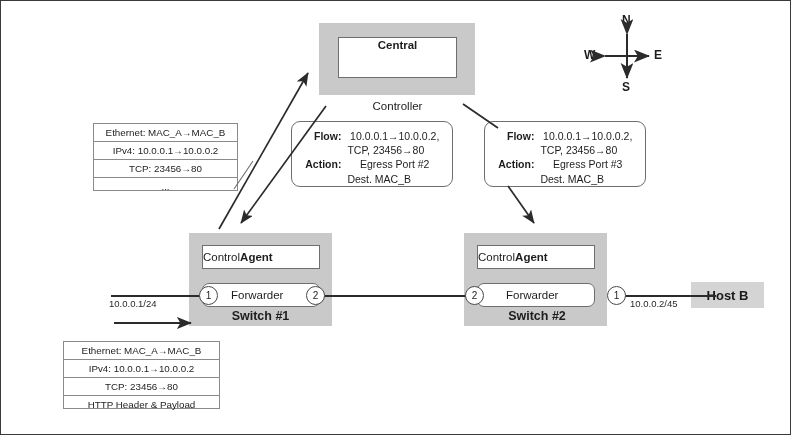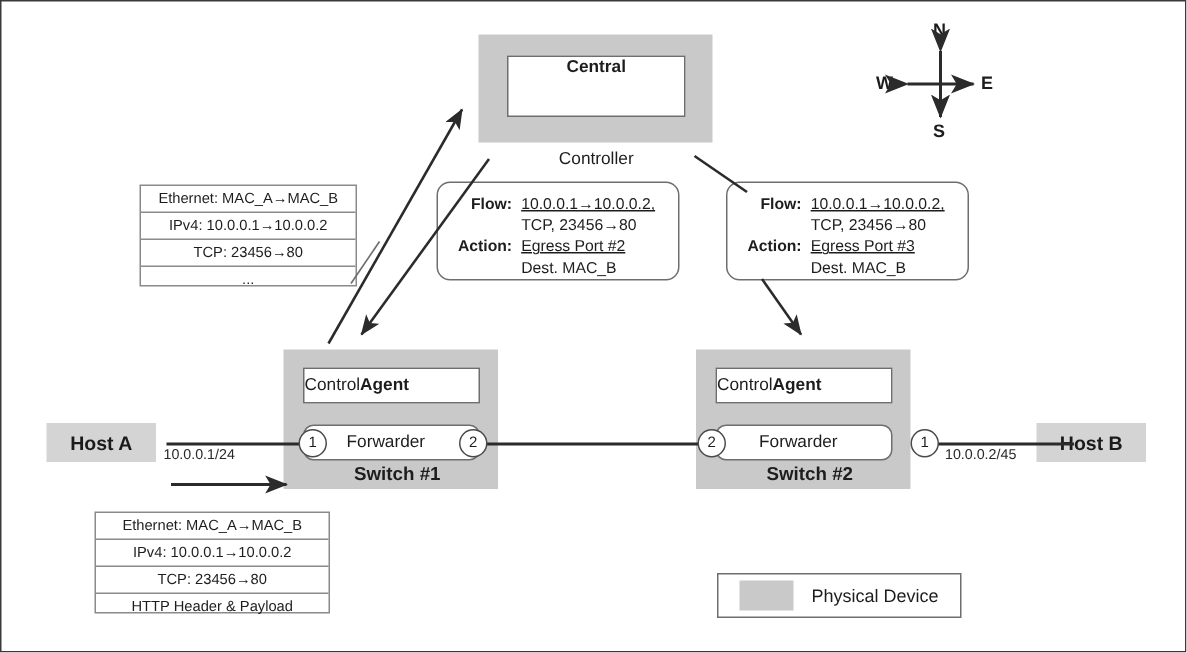--- a/index.html
+++ b/index.html
@@ -43,22 +43,22 @@
     font-size: 11.5px;
     flex-direction: column;
   }
   .controller-box .t1 { font-weight: bold; }
   .controller-box .t2 { font-weight: normal; margin-top: 47px; }
 
   .switch-label {
     font-size: 12.5px;
     font-weight: bold;
     color: #1d1d1d;
+    text-align: center;
     width: 100%;
-    margin-left: 47px;
   }
 
   .agent-label .bold { font-weight: bold; }
 
   
   .host {
     background: #d4d4d4;
     display: flex;
     align-items: center;
     justify-content: center;
@@ -119,21 +119,21 @@
     color: #1d1d1d;
     line-height: 1.35;
   }
   .flow-grid {
     display: grid;
     grid-template-columns: auto auto;
     column-gap: 6px;
     row-gap: 0px;
   }
   .flow-key { font-weight: bold; text-align: right; white-space: nowrap; }
-  .flow-val { text-align: left; white-space: nowrap; text-decoration: underline; }
+  .flow-val { text-align: center; white-space: nowrap; }
   .flow-cont { grid-column: 2; text-align: left; white-space: nowrap; }
 
   
   .legend {
     border: 1.2px solid #6e6e6e;
     background: #ffffff;
     display: flex;
     align-items: center;
     gap: 12px;
     padding: 0 14px;
@@ -257,31 +257,26 @@
     <span>Control </span>
       <span class="bold">Agent</span>
   </div>
   <div class="abs inner-box rounded" style="left:476px; top:282px; width:118px; height:24px;">
     <span>Forwarder</span>
   </div>
   <div class="abs switch-label" style="left:463px; top:308px; width:146px;">Switch #2</div>
   <div class="abs port" style="left:464px; top:285px; width:19px; height:19px;">2</div>
   <div class="abs port" style="left:606px; top:285px; width:19px; height:19px;">1</div>
 
-  <div class="abs host" style="left:30px; top:281px; width:73px; height:26px;">Host A</div>
   <div class="abs ip-label" style="left:108px; top:297px;">10.0.0.1/24</div>
 
   <div class="abs host" style="left:690px; top:281px; width:73px; height:26px;">Host B</div>
   <div class="abs ip-label" style="left:629px; top:297px;">10.0.0.2/45</div>
 
   <div class="abs pkt-table" style="left:62px; top:340px; width:157px; height:68px;">
     <div class="pkt-row" style="height:17px;">Ethernet: MAC_A→MAC_B</div>
     <div class="pkt-row" style="height:17px;">IPv4: 10.0.0.1→10.0.0.2</div>
     <div class="pkt-row" style="height:17px;">TCP: 23456→80</div>
     <div class="pkt-row" style="height:17px;">HTTP Header &amp; Payload</div>
   </div>
 
-  <div class="abs legend" style="left:477px; top:381px; width:163px; height:30px;">
-    <div class="legend-swatch"></div>
-    <div class="legend-label">Physical Device</div>
-  </div>
 
 </div>
 
 </body></html>

